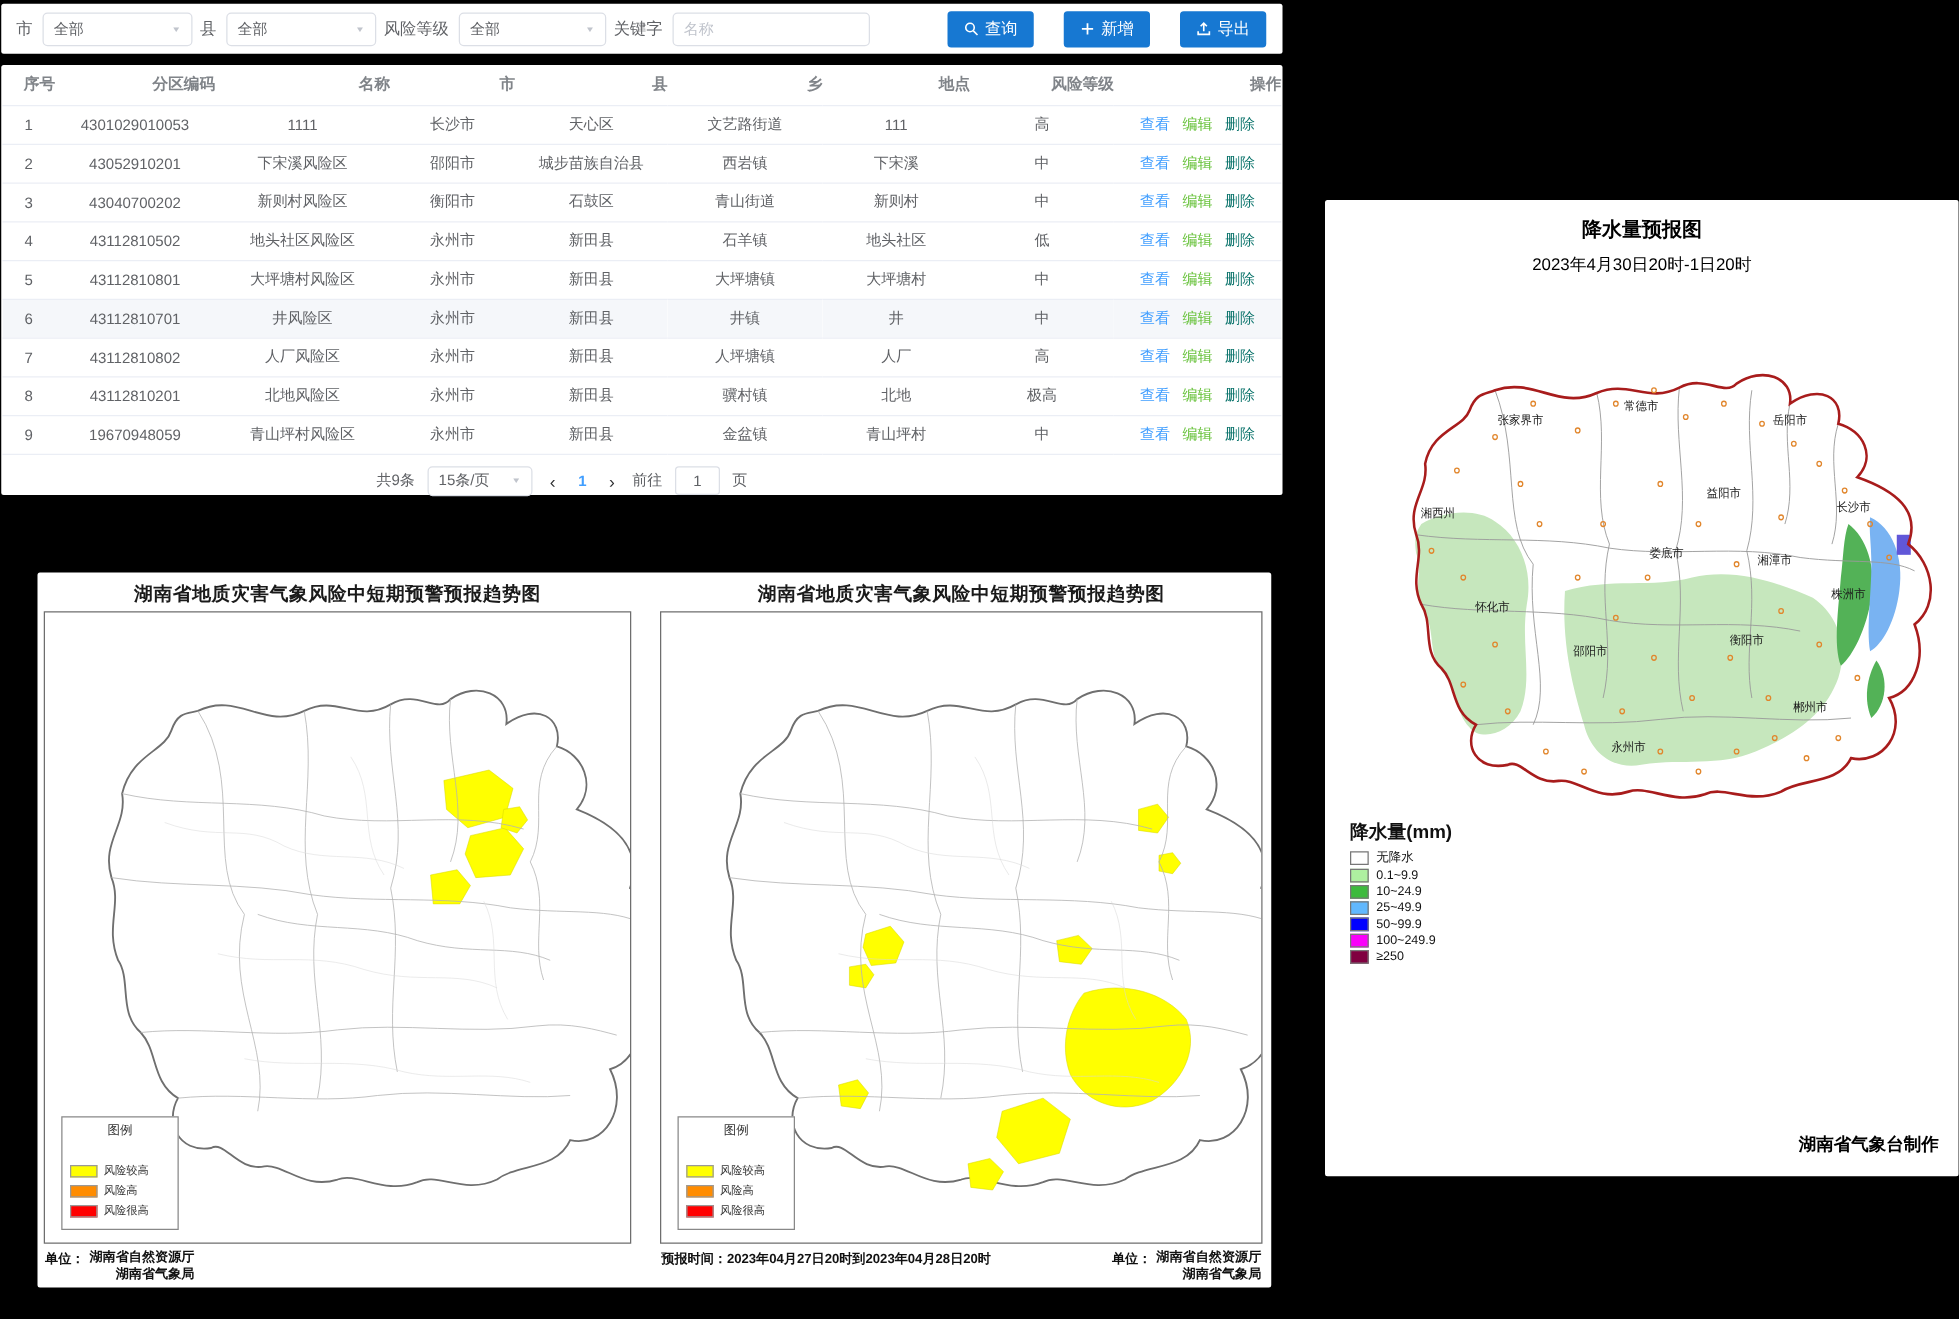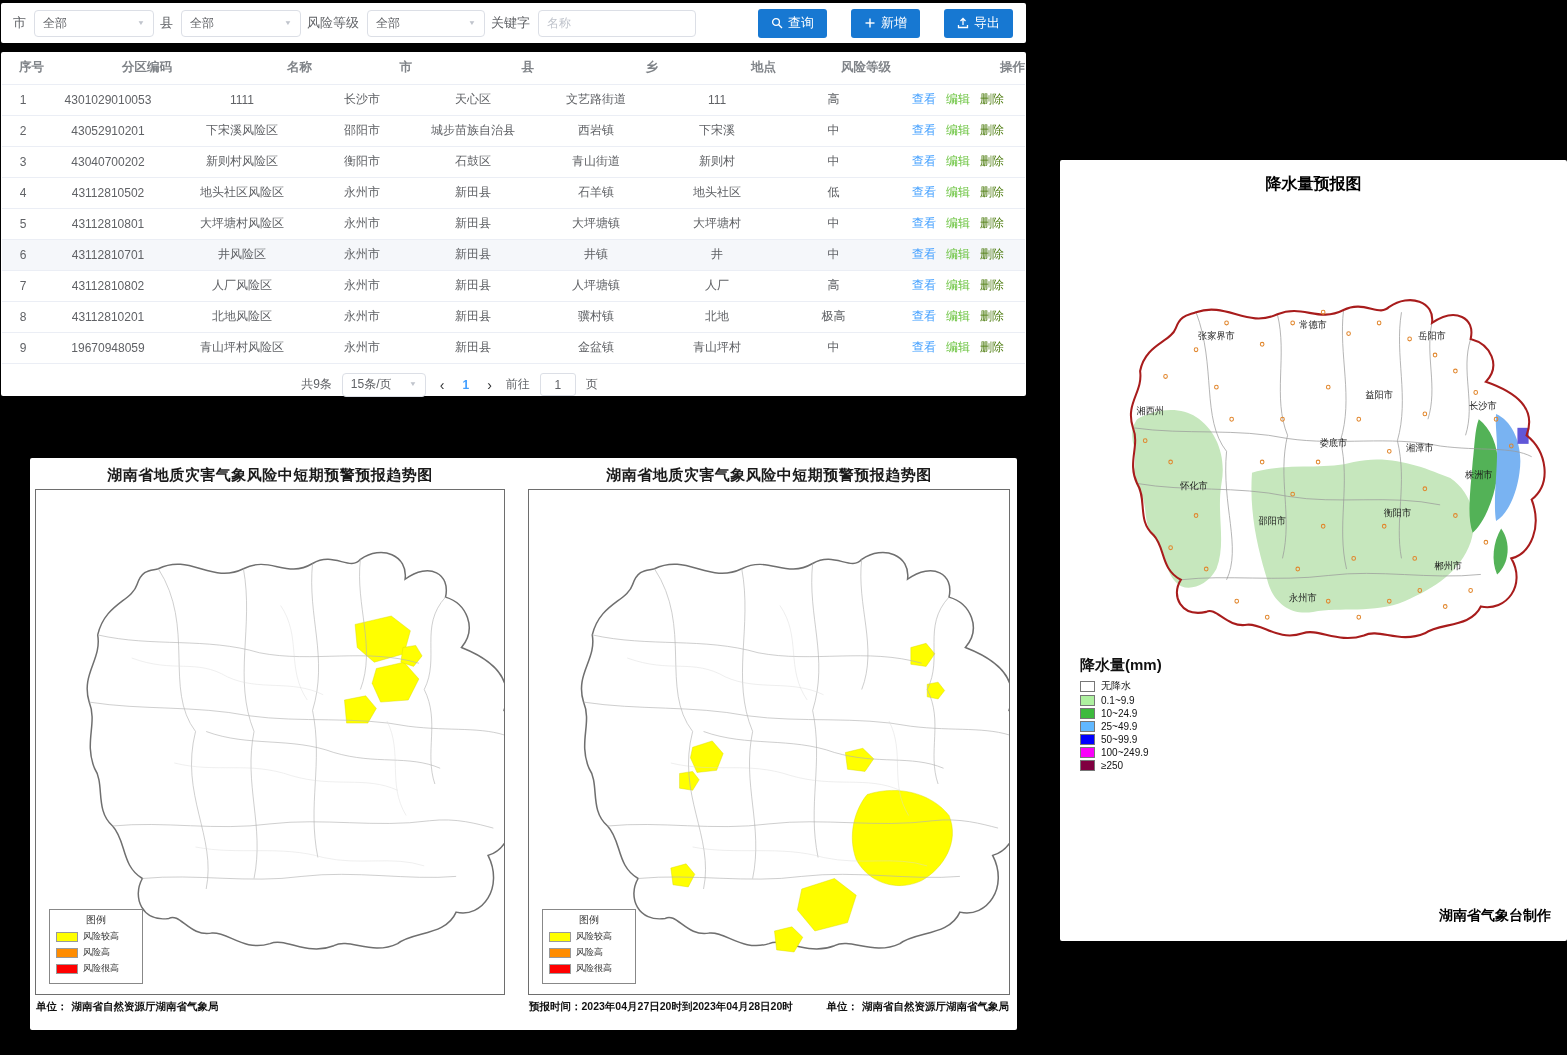--- a/index.html
+++ b/index.html
@@ -25,43 +25,43 @@
   .btn-search { margin-left:56px; }
   .btn + .btn { margin-left:18px; }
 
   
   #table-card { left:1px; top:52px; width:1025px; height:344px; padding:0 1px; }
   table { width:100%; border-collapse:collapse; font-size:12px; color:#606266; table-layout:fixed; }
   th { color:#808489; font-weight:bold; border-bottom:1px solid #ebeef5; height:32px; text-align:right; font-size:12.5px; }
   td { border-bottom:1px solid #ebeef5; height:31px; text-align:center; overflow:hidden; white-space:nowrap; }
   tr.hl { background:#f5f7fa; }
   .lk { cursor:pointer; margin:0 5px; }
-  .lk-view { color:#409eff; } .lk-edit { color:#67c23a; } .lk-del { color:#4d7c0f; }
+  .lk-view { color:#409eff; } .lk-edit { color:#67c23a; } .lk-del { color:#0f766e; }
 
   .pagination { display:flex; justify-content:center; align-items:center; gap:10px; padding:9px 128px 0 0; font-size:12px; color:#606266; }
   .pg-size { width:84px; height:24px; }
   .pg-arrow { color:#303133; cursor:pointer; font-size:14px; padding:0 4px; }
   .pg-num { color:#409eff; font-weight:bold; cursor:pointer; padding:0 4px; }
   .goto-input { width:36px; height:23px; border:1px solid #dcdfe6; border-radius:3px; text-align:center; font-size:12px; color:#606266; }
 
   
   #trend-panel { left:30px; top:458px; width:987px; height:572px; }
   .trend-card { position:absolute; top:2px; height:566px; }
   #trend-card-1 { left:3px; width:474px; }
   #trend-card-2 { left:496px; width:486px; }
   .trend-title { text-align:center; font-weight:bold; font-size:15px; color:#1a1a1a; padding:6px 0 4px 0; font-family:"Liberation Serif", serif; letter-spacing:.5px; }
   .map-frame { position:relative; border:1px solid #6e6e6e; margin:0 2px; height:506px; background:#fff; overflow:hidden; }
   .trendsvg { width:100%; height:100%; display:block; }
   .legend-box { position:absolute; left:13px; bottom:10px; width:94px; border:1px solid #888; background:#fff; padding:3px 6px 5px 6px; font-size:9px; color:#333; }
-  .legend-title { text-align:center; font-size:10px; margin-bottom:3px; color:#333; }
+  .legend-title { text-align:center; font-size:10px; margin-bottom:19px; color:#333; }
   .legend-row { display:flex; align-items:center; gap:5px; margin:3px 0; }
   .legend-swatch { width:22px; height:10px; border:1px solid #999; flex:none; }
   .trend-footer { display:flex; justify-content:space-between; font-size:10.5px; color:#111; padding:5px 3px 0 3px; font-weight:bold; }
   .unit-wrap { display:flex; gap:4px; }
-  .unit-lines { display:flex; flex-direction:row; align-items:flex-start; line-height:1.25; }
+  .unit-lines { display:flex; flex-direction:column; align-items:flex-end; line-height:1.25; }
 
   
   #rain-card { left:1060px; top:160px; width:507px; height:781px; }
   .rain-title { text-align:center; font-weight:bold; font-size:16px; color:#000; padding-top:14px; }
   .rain-sub { text-align:center; font-size:13.5px; color:#000; padding-top:8px; }
   .rainsvg { position:absolute; left:14px; top:88px; width:478px; height:396px; }
   .rain-legend { position:absolute; left:20px; top:496px; font-size:10px; color:#111; }
   .rain-legend-title { font-weight:bold; font-size:15px; margin-bottom:4px; }
   .rain-legend-row { display:flex; align-items:center; gap:6px; margin:2px 0; }
   .rain-swatch { width:15px; height:11px; border:1px solid #777; flex:none; }
@@ -376,20 +376,21 @@
           <span>湖南省自然资源厅</span>
           <span>湖南省气象局</span>
         </span>
       </span>
     </div>
   </div>
 </div>
 
 <div class="card" id="rain-card">
   <div class="rain-title">降水量预报图</div>
+  <div class="rain-sub">2023年4月30日20时-1日20时</div>
 
   <svg class="rainsvg" viewBox="0 0 470 370" preserveAspectRatio="none">
 
     <path id="hunan-outline" d="M120,60 C150,50 170,75 200,62 C225,52 240,70 265,58 C285,48 300,65 310,55 C330,42 355,50 352,70 C375,55 395,65 390,85 C410,90 420,110 405,125 C435,135 455,150 445,175 C465,190 470,220 450,235 C460,260 450,285 430,290 C445,315 425,340 400,335 C390,355 360,350 345,360 C320,370 300,355 285,362 C260,370 240,355 225,360 C200,368 185,350 170,352 C150,355 140,335 130,340 C105,345 95,325 105,310 C85,300 90,280 78,268 C62,255 72,235 62,220 C52,200 65,185 58,168 C50,145 68,135 65,115 C70,90 95,88 100,75 C105,62 112,63 120,60 Z" fill="#ffffff" stroke="none"></path>
 
     <g stroke="none">
       <path d="M62,160 C80,150 105,148 120,158 C140,170 150,195 145,220 C140,250 150,275 140,300 C130,318 108,322 100,312 C88,300 92,286 80,272 C66,258 74,240 64,226 C54,210 64,196 58,182 C56,170 58,166 62,160 Z" fill="#c6e7bd"></path>
       <path d="M175,210 C210,200 245,208 275,200 C310,192 345,205 370,215 C390,228 398,252 390,275 C380,302 355,318 325,330 C295,342 262,335 235,340 C212,344 195,330 190,310 C182,285 172,250 175,210 Z" fill="#c6e7bd"></path>
       <path d="M398,160 C412,170 420,192 416,215 C412,238 402,258 392,266 C386,250 390,225 392,200 C394,185 394,170 398,160 Z" fill="#53b257"></path>
       <path d="M415,155 C432,162 442,185 438,210 C435,232 425,250 415,255 C412,238 416,212 416,190 C416,175 414,165 415,155 Z" fill="#79b3f2"></path>

